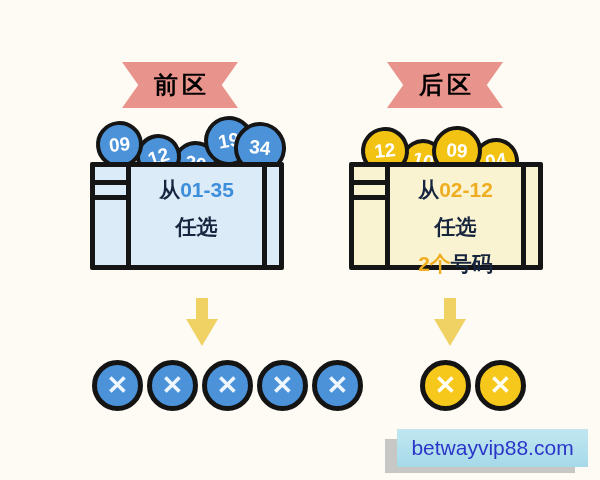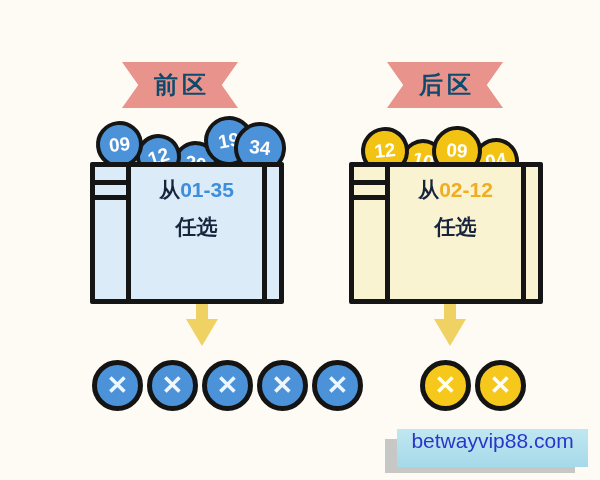--- a/index.html
+++ b/index.html
@@ -10,21 +10,21 @@
     position:relative;
   }
   .stage { position:absolute; inset:0; }
 
   
   .banner {
     position:absolute; width:116px; height:46px;
     background:#e8938b;
     clip-path:polygon(0 0, 100% 0, 86% 50%, 100% 100%, 0 100%, 14% 50%);
     display:flex; align-items:center; justify-content:center;
-    color:#0c4a6e; font-size:24px; font-weight:bold; letter-spacing:4px;
+    color:#000000; font-size:24px; font-weight:bold; letter-spacing:4px;
     text-indent:4px;
   }
   .banner-front { left:122px; top:62px; }
   .banner-back  { left:387px; top:62px; }
 
   
   .ball {
     position:absolute; border-radius:50%;
     border:4px solid #151515; box-sizing:border-box;
     display:flex; align-items:center; justify-content:center;
@@ -39,21 +39,21 @@
   .b4 { left:204px; top:116px; width:50px; height:50px; transform:rotate(-10deg); z-index:2; }
   .b5 { left:234px; top:122px; width:52px; height:52px; transform:rotate(6deg);   z-index:3; }
 
   .y1 { left:361px; top:127px; width:48px; height:48px; transform:rotate(-6deg); z-index:3; }
   .y2 { left:401px; top:139px; width:44px; height:44px; transform:rotate(14deg); z-index:1; }
   .y3 { left:432px; top:126px; width:50px; height:50px; transform:rotate(4deg);  z-index:2; }
   .y4 { left:473px; top:138px; width:46px; height:46px; transform:rotate(-8deg); z-index:1; }
 
   
   .box {
-    position:absolute; width:194px; height:142px;
+    position:absolute; width:194px; height:108px;
     border:5px solid #151515; box-sizing:border-box; border-radius:2px;
     display:flex; z-index:5;
   }
   .box-front { left:90px;  top:162px; background:#dcebf8; }
   .box-back  { left:349px; top:162px; background:#faf3d1; }
   .box-side-left {
     width:31px; border-right:5px solid #151515; position:relative; flex:none;
   }
   .box-side-left .band { position:absolute; left:0; right:0; height:5px; background:#151515; }
   .band-a { top:13px; } .band-b { top:28px; }
@@ -85,21 +85,21 @@
   .xball.yellow { background:#f5c81b; color:#fffef2; }
 
   
   .wm-shadow {
     position:absolute; left:385px; top:439px; width:190px; height:34px;
     background:#c7c7c5;
   }
   .wm {
     position:absolute; left:397px; top:429px; width:191px; height:38px;
     background:linear-gradient(#c0e7f1, #a6d9e9);
-    display:flex; align-items:flex-start; justify-content:center;
+    display:flex; align-items:center; justify-content:center;
     color:#2b36c9; font-size:21px;
   }
 </style>
 </head>
 <body>
 
 <div class="stage">
 
   <div class="banner banner-front">
     <span>前区</span>
@@ -150,20 +150,21 @@
   </div>
 
   <div class="box box-back">
     <div class="box-side-left">
       <div class="band band-a"></div>
       <div class="band band-b"></div>
     </div>
     <div class="box-center">
       <div><span>从</span><span class="accent-yellow">02-12</span></div>
       <div><span>任选</span></div>
+      <div><span class="accent-yellow">2个</span><span>号码</span></div>
     </div>
     <div class="box-side-right"></div>
   </div>
 
   <svg class="arrow arrow-front" viewBox="0 0 40 52">
     <path d="M14 1 h12 v21 h10 L20 49 L4 22 h10 z" fill="#f0d264"></path>
   </svg>
   <svg class="arrow arrow-back" viewBox="0 0 40 52">
     <path d="M14 1 h12 v21 h10 L20 49 L4 22 h10 z" fill="#f0d264"></path>
   </svg>

